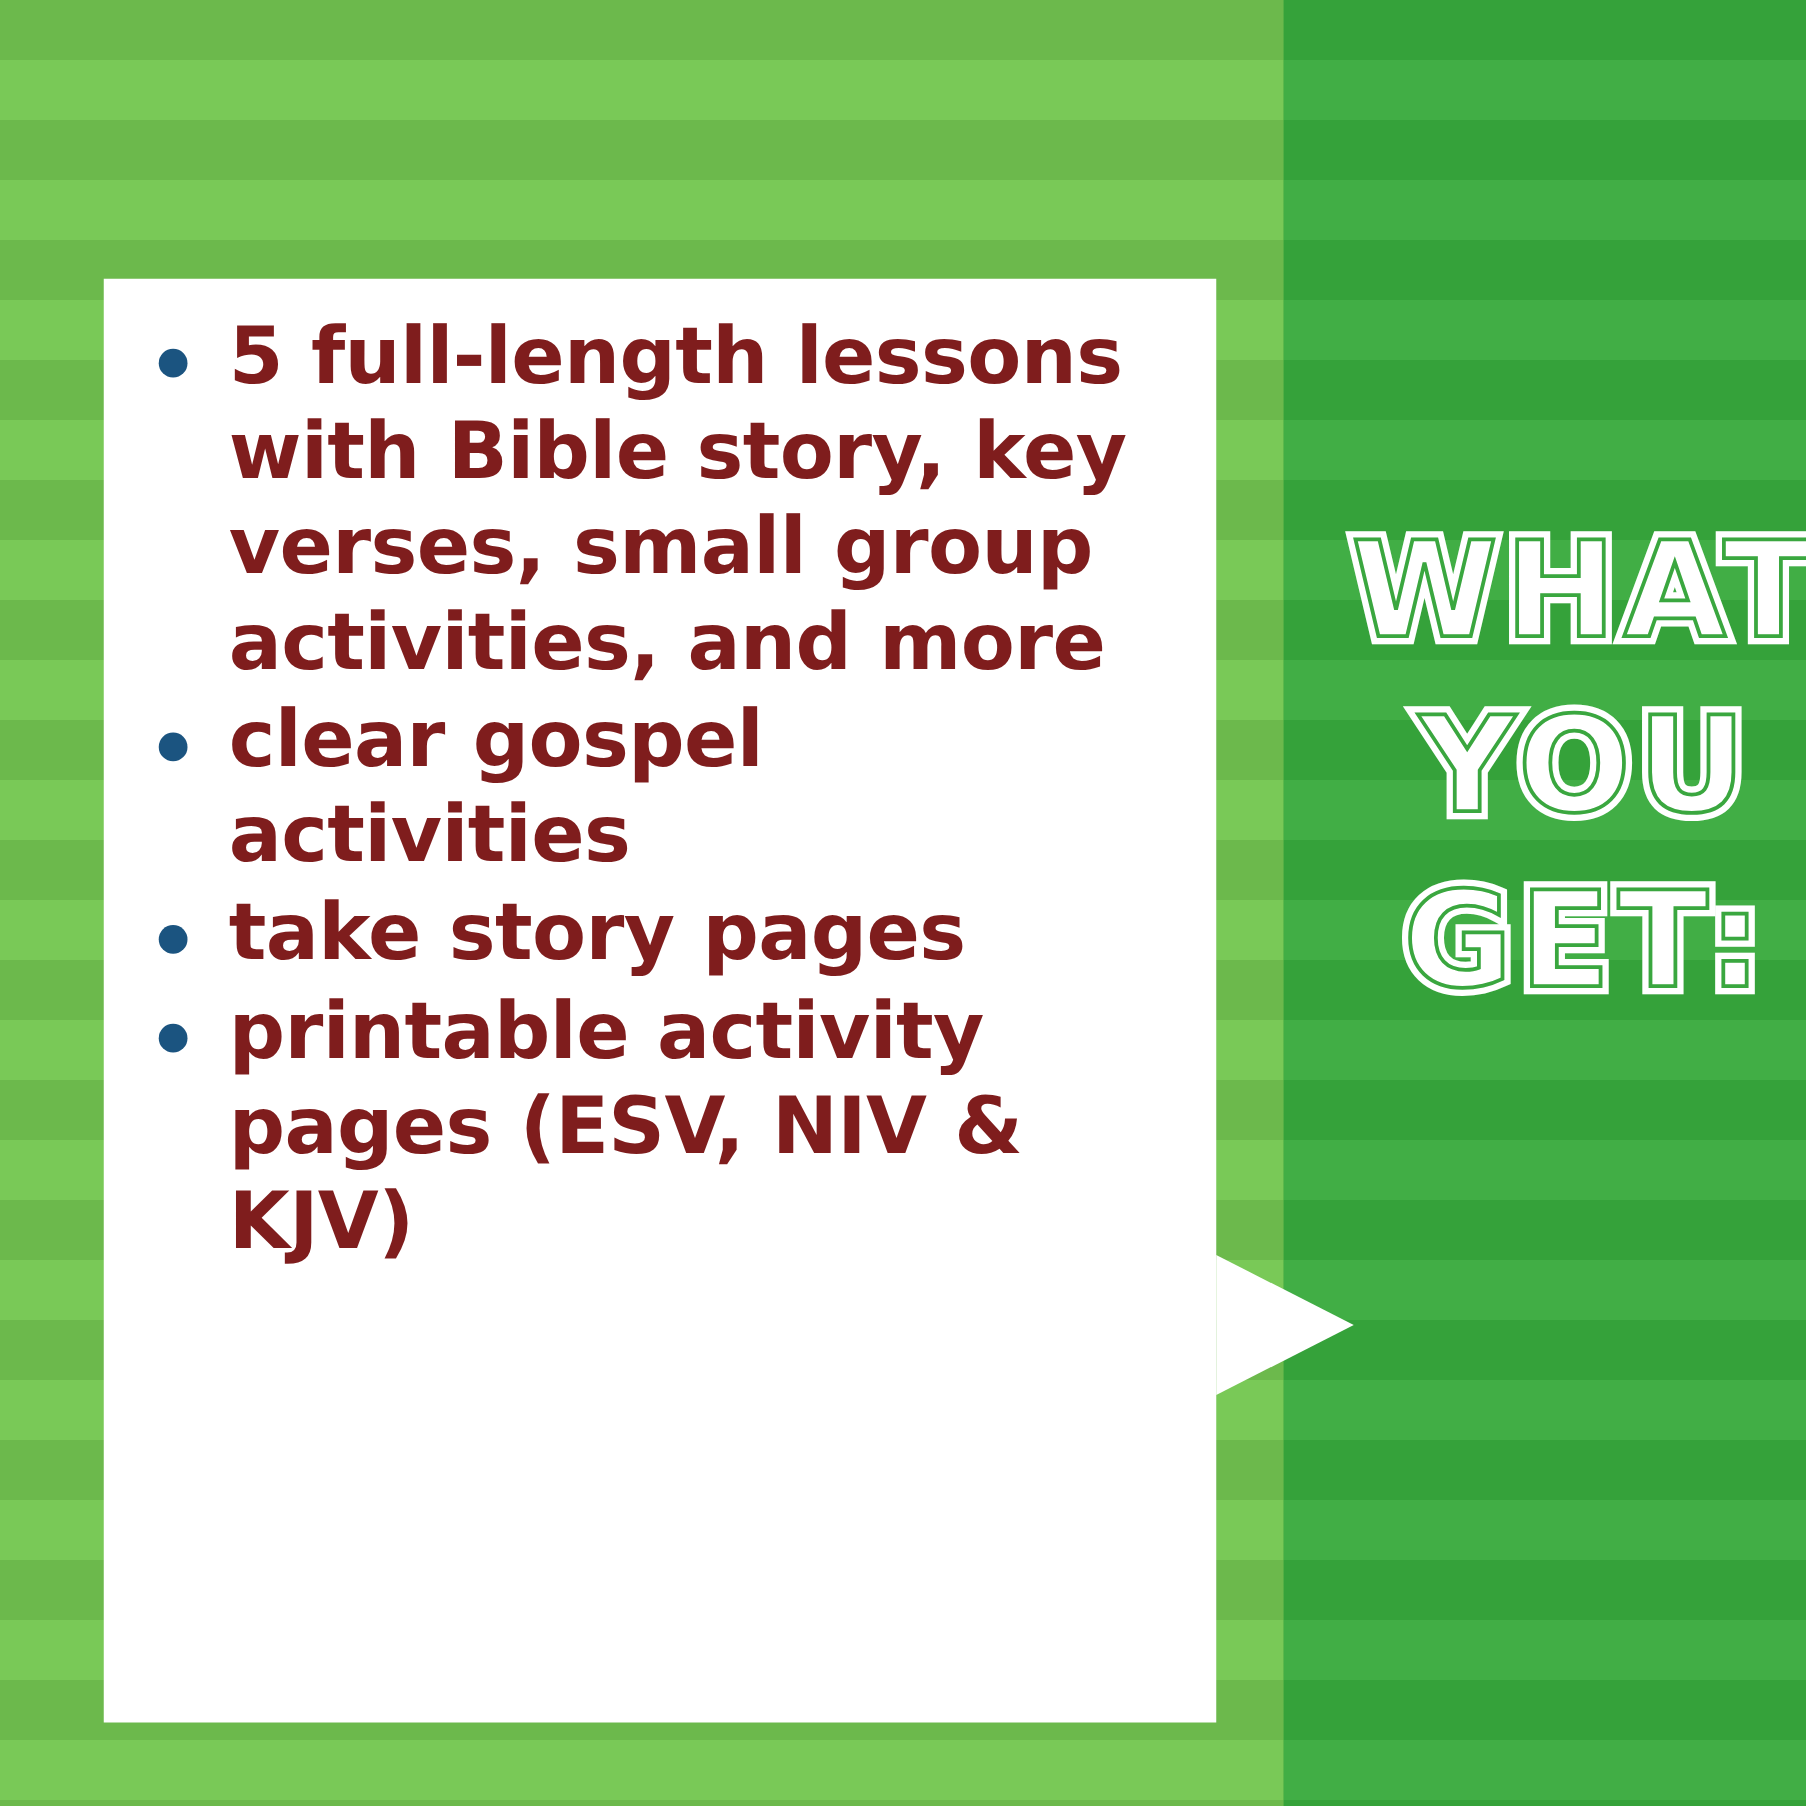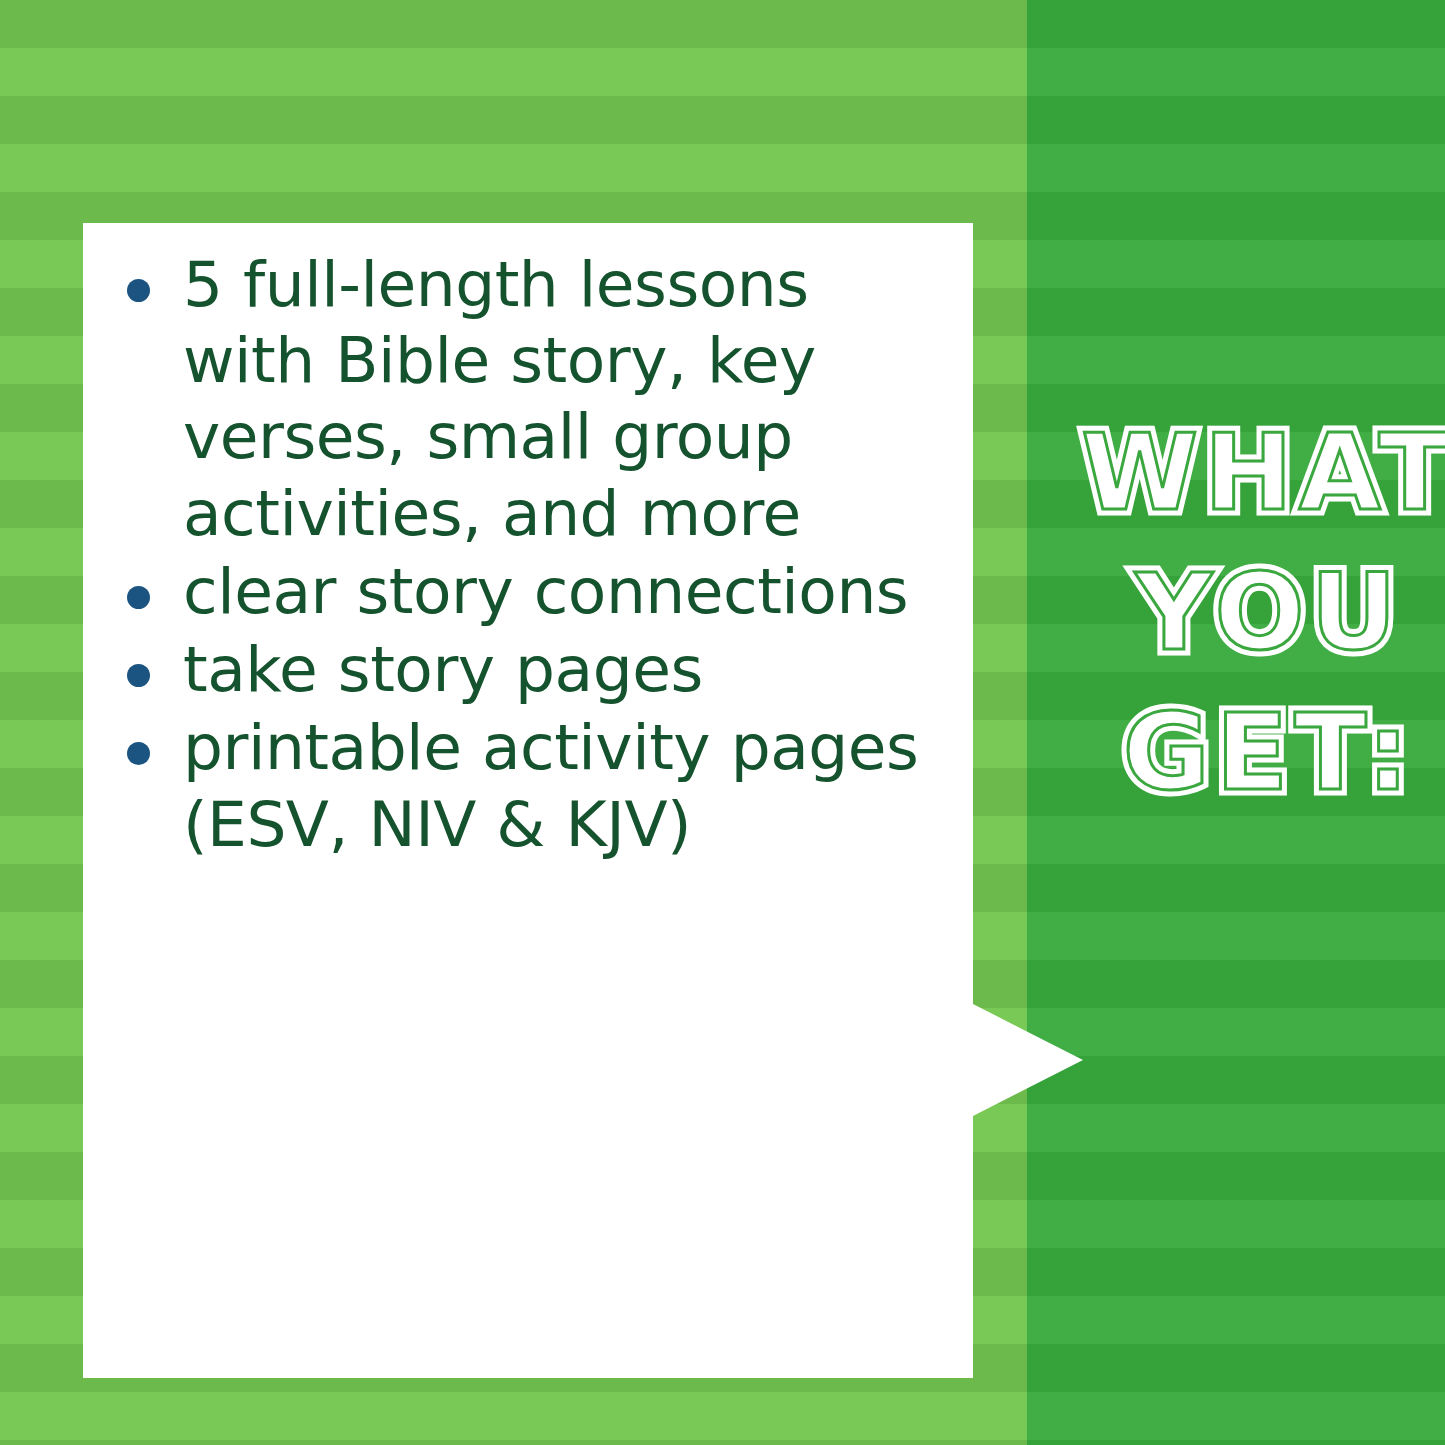--- a/index.html
+++ b/index.html
@@ -77,25 +77,25 @@
     position:absolute;
     left:83px;
     top:247px;
     width:890px;
     padding:0 22px 0 100px;
     list-style:none;
   }
 
   .benefit-item {
     position:relative;
-    color:#14532d;
+    color:#7f1d1d;
     font-family:"DejaVu Sans", sans-serif;
     font-size:63px;
     line-height:1.21;
-    font-weight:400;
+    font-weight:700;
     letter-spacing:-0.5px;
     margin-bottom:2px;
     word-spacing:1px;
   }
 
   .benefit-item .bullet-dot {
     position:absolute;
     left:-56px;
     top:32px;
     width:23px;
@@ -157,21 +157,21 @@
   <div id="bubble"></div>
   <div id="bubble-tail"></div>
 
   <ul id="benefits-list">
     <li class="benefit-item">
       <span class="bullet-dot"></span>
       <span>5 full-length lessons with Bible story, key verses, small group activities, and more</span>
     </li>
     <li class="benefit-item">
       <span class="bullet-dot"></span>
-      <span>clear story connections</span>
+      <span>clear gospel activities</span>
     </li>
     <li class="benefit-item">
       <span class="bullet-dot"></span>
       <span>take story pages</span>
     </li>
     <li class="benefit-item">
       <span class="bullet-dot"></span>
       <span>printable activity pages (ESV, NIV &amp; KJV)</span>
     </li>
   </ul>

